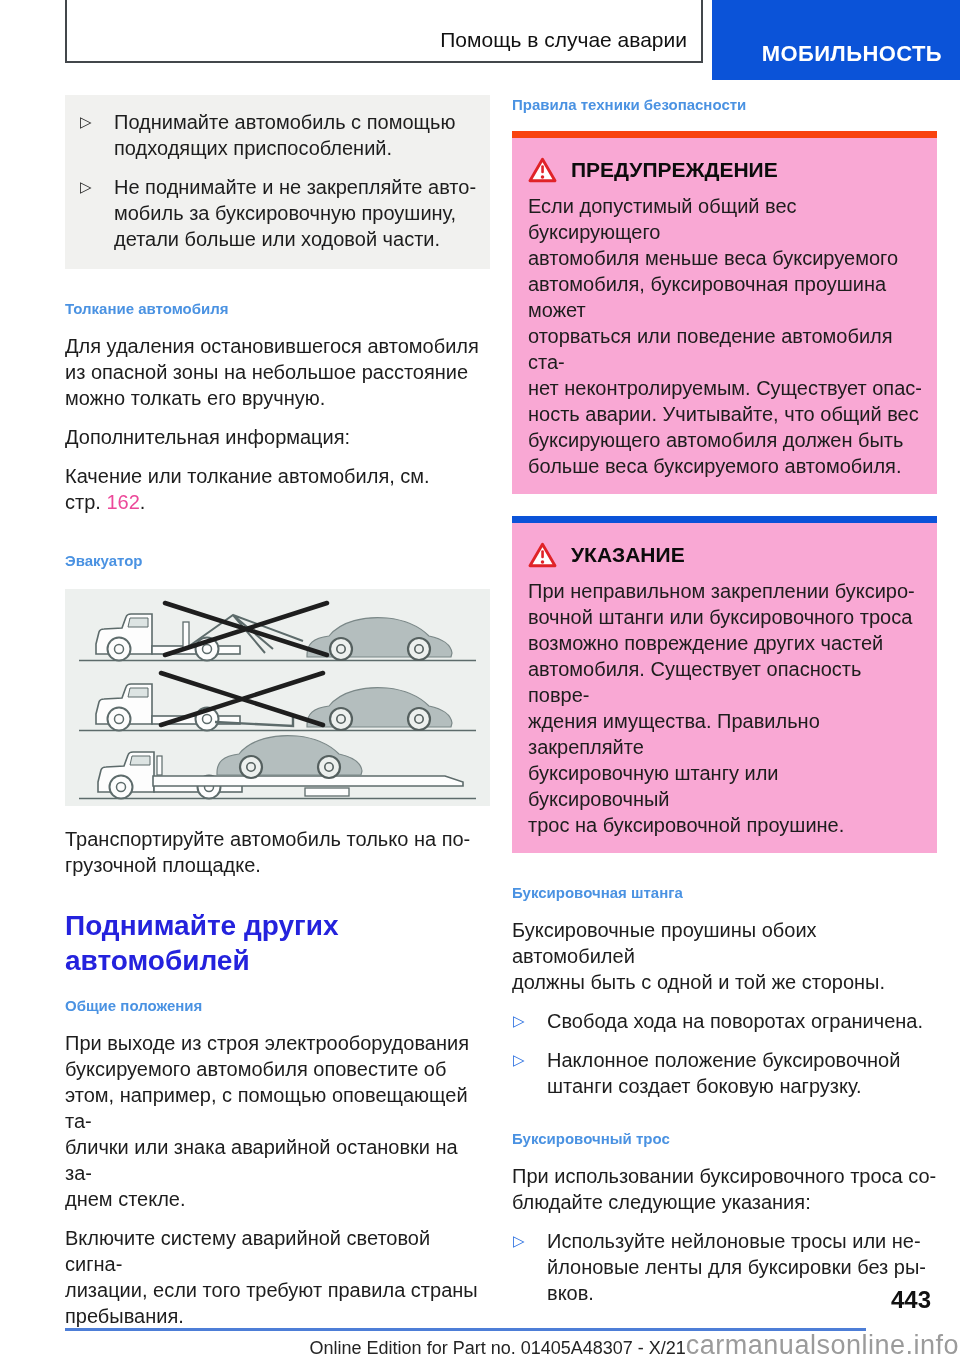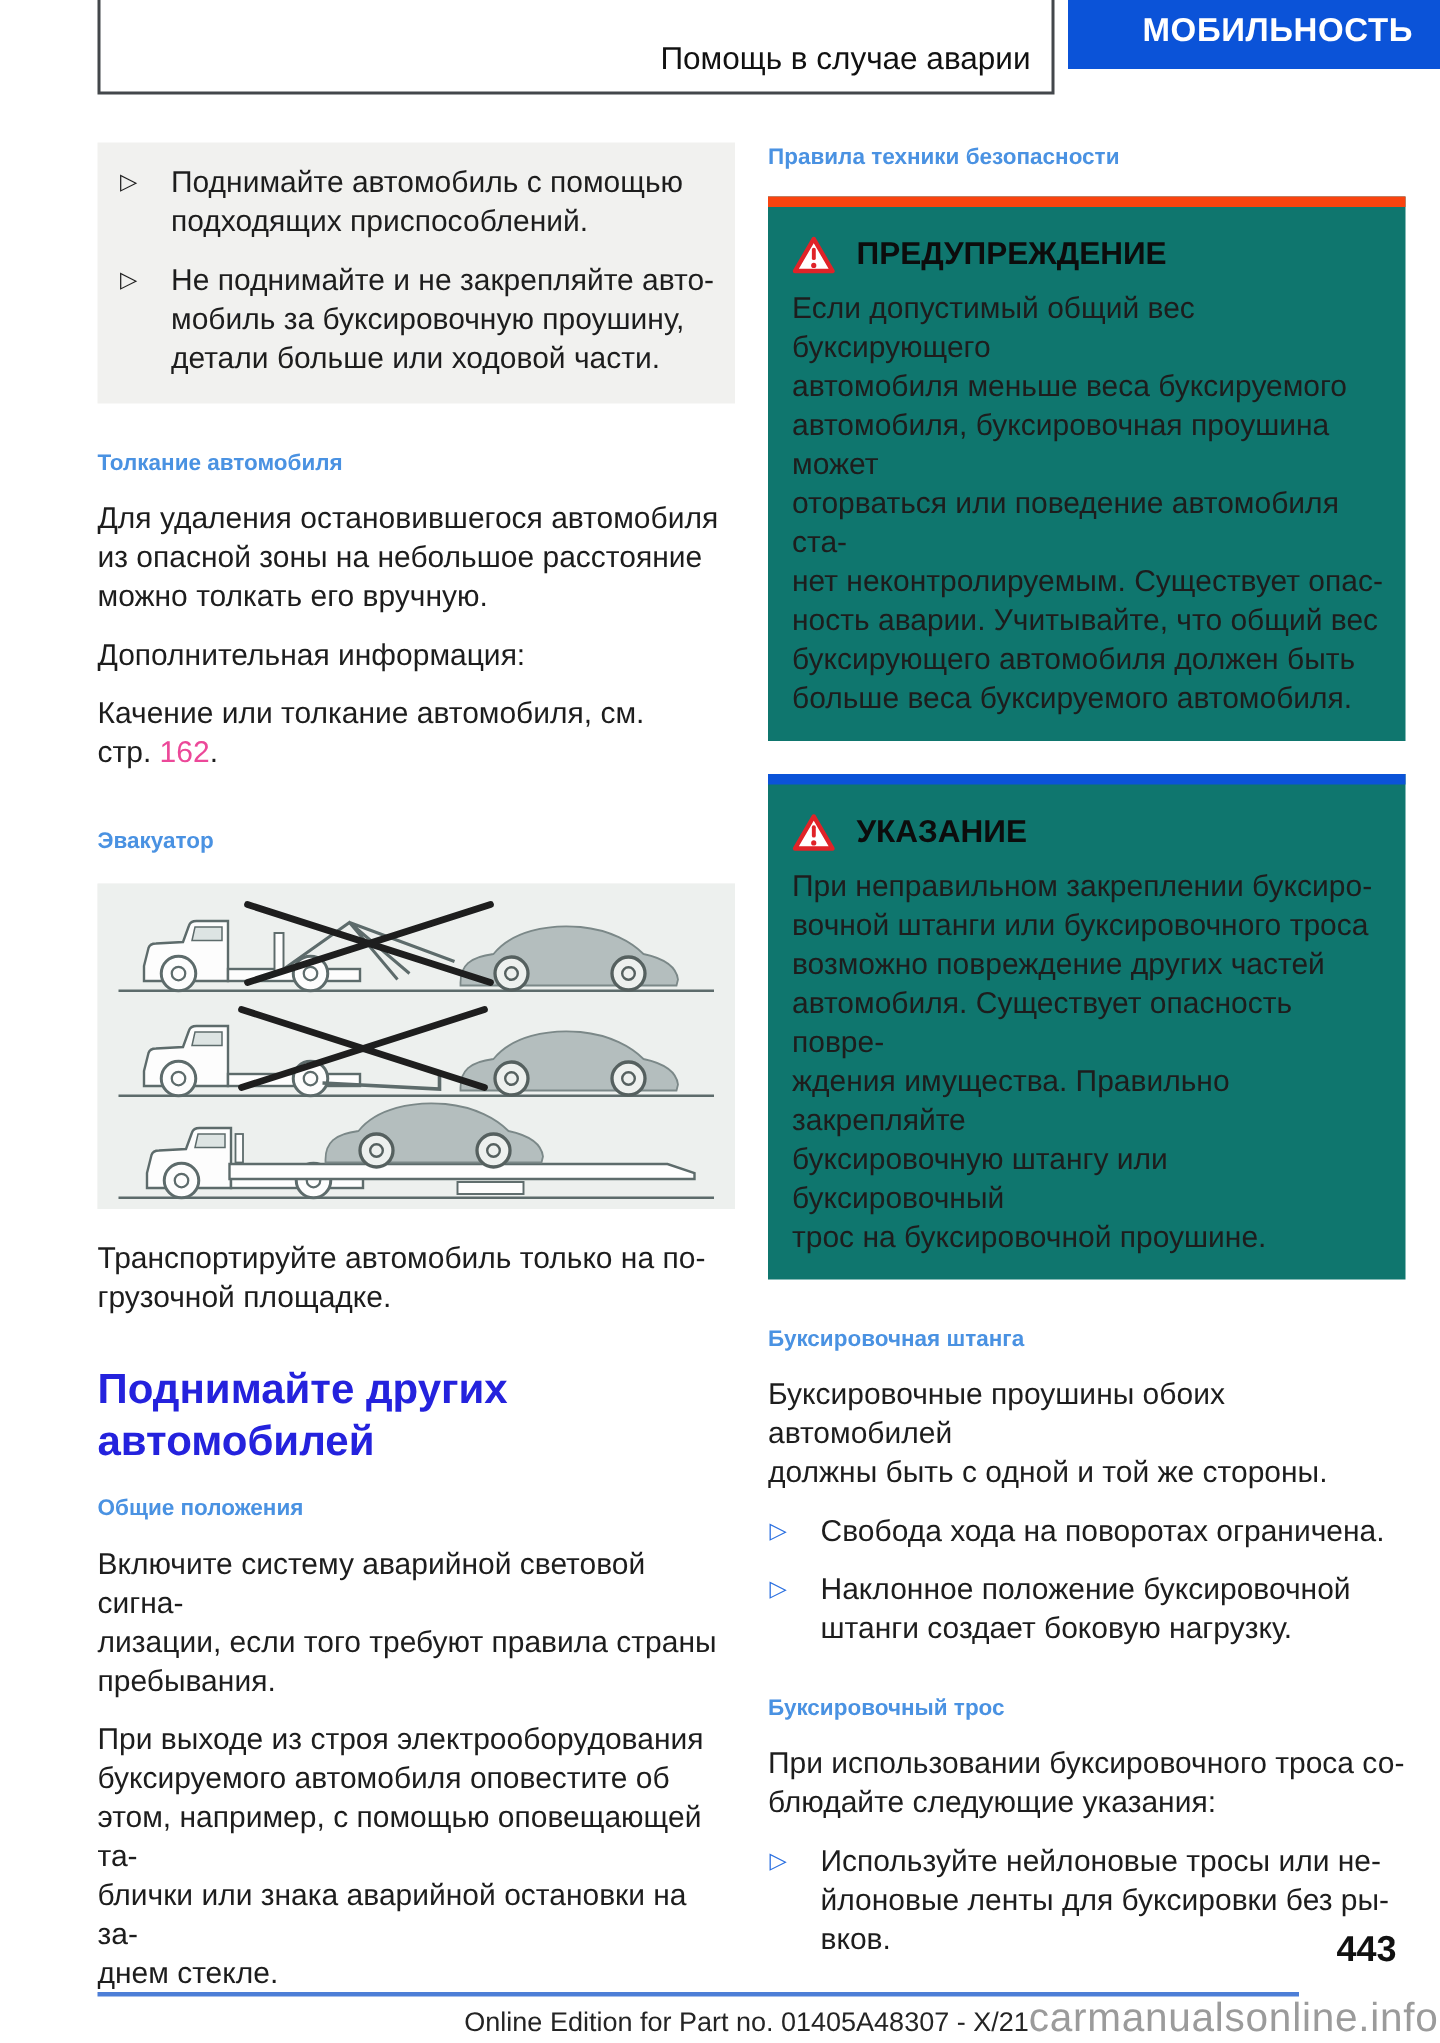--- a/index.html
+++ b/index.html
@@ -4,21 +4,21 @@
 <style>
   html,body { margin:0; padding:0; background:#fff; }
   body { font-family:"Liberation Sans","DejaVu Sans",sans-serif; }
   .page { position:relative; width:960px; height:1362px; background:#fff; overflow:hidden; color:#1d1d1d; }
 
   
   .crumb-box { position:absolute; left:65px; top:-14px; width:638px; height:77px;
     background:#fff; border:2px solid #43474b; box-sizing:border-box;
     display:flex; align-items:flex-end; justify-content:flex-end;
     padding:0 14px 9px 0; font-size:21px; color:#111; }
-  .chapter-box { position:absolute; left:712px; top:0; width:248px; height:46px;
+  .chapter-box { position:absolute; left:712px; top:0; width:248px; height:80px;
     background:#0b53d8; color:#fff; box-sizing:border-box;
     display:flex; align-items:flex-end; justify-content:flex-end;
     padding:0 18px 13px 0; font-size:22px; font-weight:bold; letter-spacing:.4px; }
 
   
   .col { position:absolute; top:85px; width:425px; font-size:20px; line-height:26px; }
   .col-left { left:65px; }
   .col-right { left:512px; }
 
   p { margin:0 0 13px; white-space:pre-line; }
@@ -29,21 +29,21 @@
   h3.roomy { margin-top:32px; }
 
   .note-box { background:#f1f1ef; padding:14px 12px 4px 14px; margin-top:10px; }
   .li { display:flex; margin:0 0 13px; white-space:pre-line; }
   .li .marker { flex:0 0 34px; font-size:15px; line-height:26px; padding-left:1px; color:#1d1d1d; }
   .li.blue .marker { color:#2a6fe0; }
   .li .t { flex:1; }
 
   figure { margin:14px 0 20px; width:425px; height:217px; background:#edf0ee; }
 
-  .alert { background:#0f766e; border-top:7px solid #999; padding:15px 15px 15px 16px; margin:12px 0 22px; }
+  .alert { background:#f9a8d4; border-top:7px solid #999; padding:15px 15px 15px 16px; margin:12px 0 22px; }
   .alert.warning { border-top-color:#f9430f; }
   .alert.notice  { border-top-color:#0b53d8; }
   .alert-head { display:flex; align-items:center; gap:14px; margin:4px 0 10px; }
   .alert-label { font-weight:bold; font-size:21px; color:#0c0c0c; }
   .alert-text { margin:0; }
 
   .link { color:#ec4899; cursor:pointer; text-decoration:none; }
 
   
   .page-number { position:absolute; right:29px; top:1286px; font-size:24px; font-weight:bold; color:#111; }
@@ -134,28 +134,28 @@
         <use href="#gcar" x="150" y="187"></use>
       </svg>
     </figure>
 
     <p>Транспортируйте автомобиль только на по-
 грузочной площадке.</p>
 
     <h2>Поднимайте других
 автомобилей</h2>
     <h3 class="tight">Общие положения</h3>
-    <p>Включите систему аварийной световой сигна-
-лизации, если того требуют правила страны
-пребывания.</p>
     <p>При выходе из строя электрооборудования
 буксируемого автомобиля оповестите об
 этом, например, с помощью оповещающей та-
 блички или знака аварийной остановки на за-
 днем стекле.</p>
+    <p>Включите систему аварийной световой сигна-
+лизации, если того требуют правила страны
+пребывания.</p>
   </div>
 
   <div class="col col-right">
 
     <h3 class="tight">Правила техники безопасности</h3>
 
     <div class="alert warning">
       <div class="alert-head">
         <svg width="29" height="26" viewBox="0 0 30 27">
           <path d="M15 2.4 L28 24.6 L2 24.6 Z" fill="#fff" stroke="#e02328" stroke-width="3" stroke-linejoin="round"></path>

